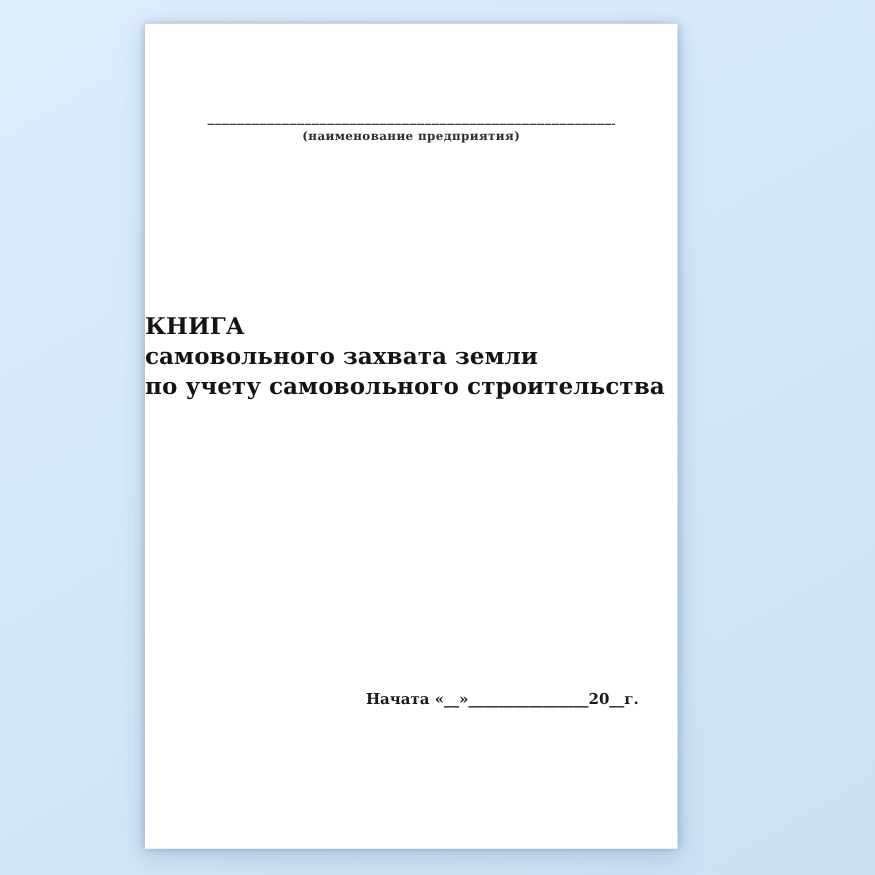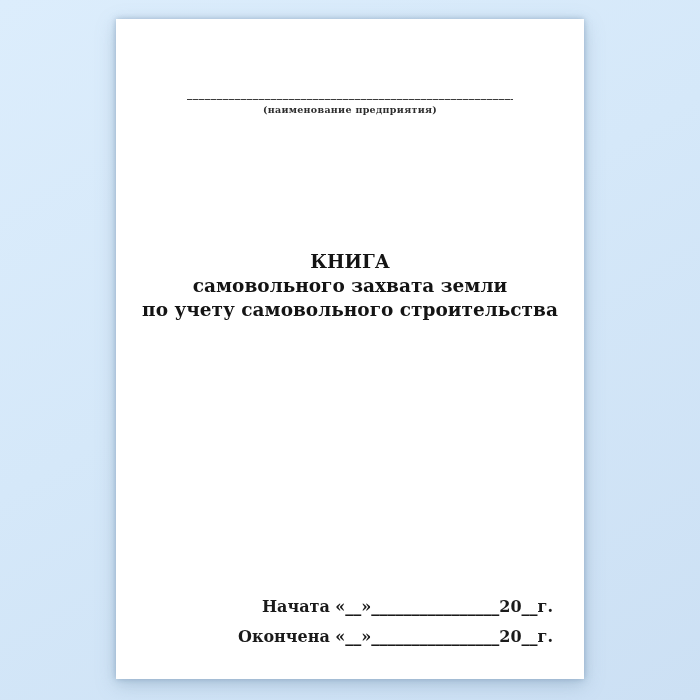--- a/index.html
+++ b/index.html
@@ -10,21 +10,21 @@
     overflow: hidden;
   }
   body {
     background: linear-gradient(150deg, #dcedfc 0%, #d5e8f9 45%, #cce0f4 100%);
     font-family: "DejaVu Serif", "Liberation Serif", serif;
   }
   .paper {
     position: absolute;
     left: 116px;
     top: 19px;
-    width: 468px;
+    width: 426px;
     height: 660px;
     background: #ffffff;
     box-shadow: 0 0 6px rgba(110, 140, 170, 0.55),
                 0 6px 18px rgba(110, 140, 170, 0.35);
   }
   
   .company-line {
     position: absolute;
     left: 50%;
     transform: translateX(-50%);
@@ -44,35 +44,33 @@
     font-size: 9.5px;
     font-weight: bold;
     color: #2e2e2e;
     letter-spacing: 0.3px;
   }
   .title-block {
     position: absolute;
     left: 0;
     right: 0;
     top: 231px;
-    text-align: center;
     color: #141414;
     font-weight: bold;
     font-size: 18.5px;
     line-height: 24px;
   }
   .dates-block {
     position: absolute;
     right: 31px;
     top: 534px;
     text-align: right;
     color: #1a1a1a;
     font-weight: bold;
-    font-size: 16px;
-    margin-top: 48px;
+    font-size: 12px;
   }
   .date-row {
     line-height: 12px;
     margin-bottom: 18px;
     white-space: nowrap;
   }
 </style>
 </head>
 <body>
 
@@ -83,16 +81,15 @@
   <div class="company-caption">(наименование предприятия)</div>
 
   <div class="title-block">
     <div>КНИГА</div>
     <div>самовольного захвата земли</div>
     <div>по учету самовольного строительства</div>
   </div>
 
   <div class="dates-block">
     <div class="date-row">Начата «__»________________20__г.</div>
-    <div class="date-row">Окончена «__»________________20__г.</div>
   </div>
 
 </div>
 
 </body></html>

